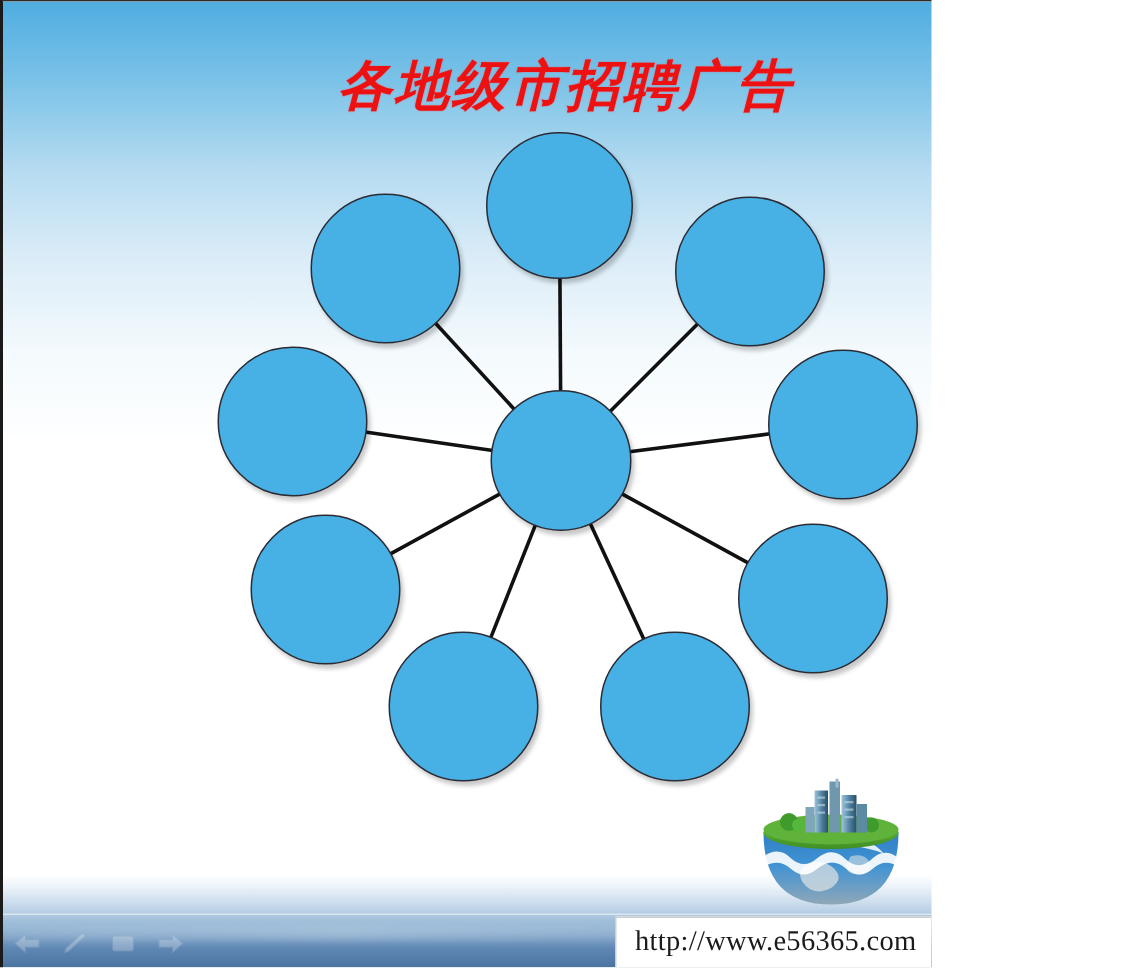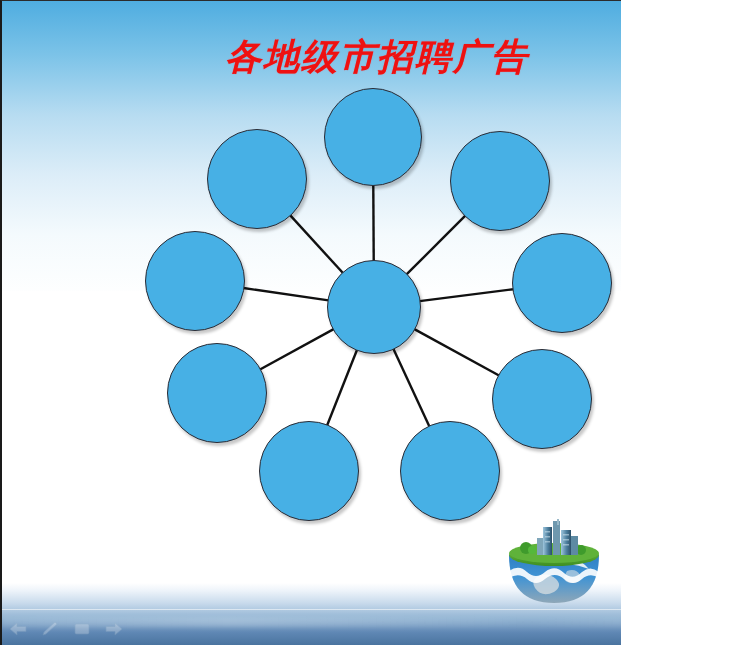--- a/index.html
+++ b/index.html
@@ -196,20 +196,21 @@
         <rect x="50" y="12" width="5" height="1.5"></rect>
         <rect x="50" y="17" width="5" height="1.5"></rect>
         <rect x="50" y="22" width="5" height="1.5"></rect>
         <rect x="68" y="15" width="6" height="1.5"></rect>
         <rect x="68" y="20" width="6" height="1.5"></rect>
         <rect x="68" y="25" width="6" height="1.5"></rect>
       </g>
     </svg>
   </div>
 
+  <div class="watermark">http://www.e56365.com</div>
 
   <div class="navbar">
     <svg class="navbtn" viewBox="0 0 20 16">
       <path d="M9 2 L2 8 L9 14 L9 10.5 L18 10.5 L18 5.5 L9 5.5 Z" fill="#e9eef3" stroke="#9db4c8" stroke-width=".7"></path>
     </svg>
     <svg class="navbtn" viewBox="0 0 20 16">
       <path d="M3 14 L6 13 L17 3 L15 1 L4 11 Z" fill="#eef3f7" stroke="#9db4c8" stroke-width=".7"></path>
     </svg>
     <svg class="navbtn" viewBox="0 0 20 16">
       <rect x="3" y="3" width="14" height="10" rx="1.5" fill="#e9eef3" stroke="#9db4c8" stroke-width=".7"></rect>

